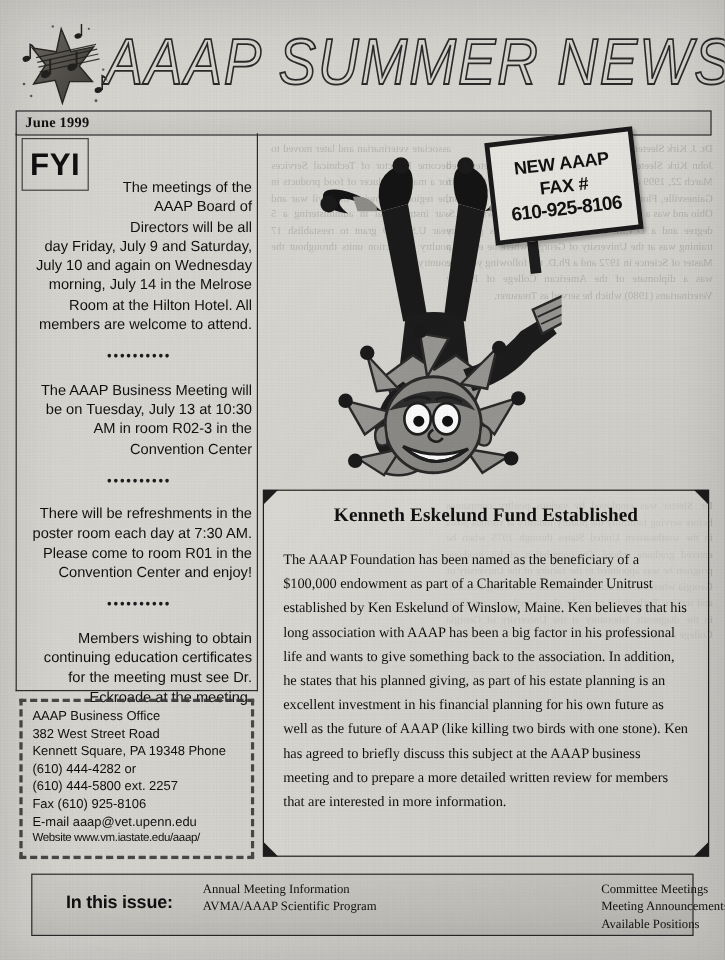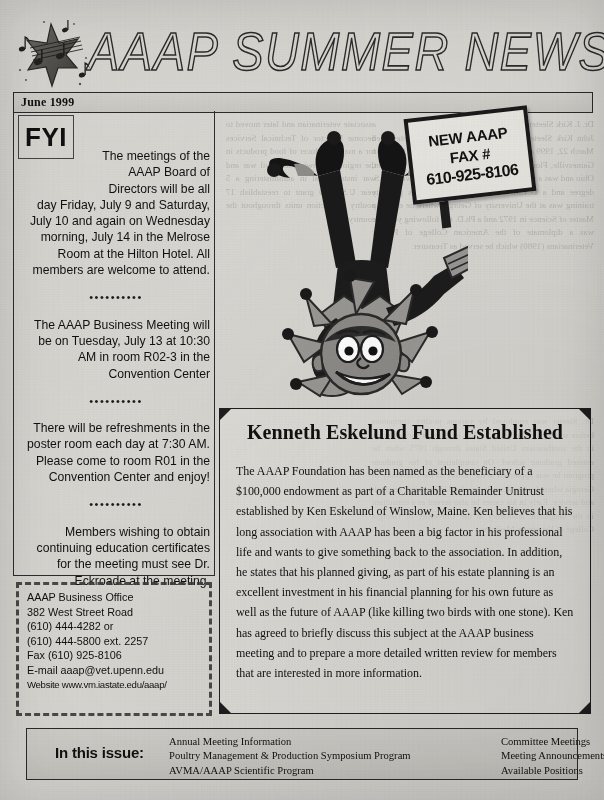--- a/index.html
+++ b/index.html
@@ -254,21 +254,21 @@
     position: absolute;
     width: 13px; height: 13px;
     background: #1e1e1e;
   }
   .article-corner-tr { right: -1px; top: -1px; clip-path: polygon(100% 0, 100% 100%, 0 0); }
   .article-corner-bl { left: -1px; bottom: -1px; clip-path: polygon(0 100%, 0 0, 100% 100%); }
   .article h2 {
     margin: 2px 0 17px 0;
     text-align: center;
     font-family: "Liberation Serif", serif;
-    font-size: 20px;
+    font-size: 16px;
     font-weight: bold;
     letter-spacing: .1px;
   }
   .article p {
     margin: 0;
     font-family: "Liberation Serif", serif;
     font-size: 12px;
     line-height: 20.2px;
     text-align: left;
     letter-spacing: -0.05px;
@@ -381,20 +381,21 @@
       <div class="sep">••••••••••</div>
       <p class="fyi-para">There will be refreshments in the poster room each day at 7:30 AM. Please come to room R01 in the Convention Center and enjoy!</p>
       <div class="sep">••••••••••</div>
       <p class="fyi-para">Members wishing to obtain continuing education certificates for the meeting must see Dr. Eckroade at the meeting.</p>
     </div>
   </div>
 
   <div class="office-box">
     <p>AAAP Business Office</p>
     <p>382 West Street Road</p>
+    <p>Kennett Square, PA 19348  Phone</p>
     <p>(610) 444-4282 or</p>
     <p>(610) 444-5800 ext. 2257</p>
     <p>Fax (610) 925-8106</p>
     <p>E-mail aaap@vet.upenn.edu</p>
     <p class="small">Website www.vm.iastate.edu/aaap/</p>
   </div>
 
   <div class="sign-post"></div>
 
   <svg class="jester" viewBox="0 0 210 296">
@@ -488,21 +489,20 @@
     <span class="article-corner-tr"></span>
     <span class="article-corner-bl"></span>
     <h2>Kenneth Eskelund Fund Established</h2>
     <p>The AAAP Foundation has been named as the beneficiary of a $100,000 endowment as part of a Charitable Remainder Unitrust established by Ken Eskelund of Winslow, Maine.  Ken believes that his long association with AAAP has been a big factor in his professional life and wants to give something back to the association.  In addition, he states that his planned giving, as part of his estate planning is an excellent investment in his financial planning for his own future as well as the future of AAAP (like killing two birds with one stone). Ken has agreed to briefly discuss this subject at the AAAP business meeting and to prepare a more detailed written review for members that are interested in more information.</p>
   </div>
 
   <div class="issue-bar">
     <div class="issue-label">In this issue:</div>
     <div class="issue-colA">
       <div>Annual Meeting Information</div>
-      <div>Poultry Management &amp; Production Symposium Program</div>
       <div>AVMA/AAAP Scientific Program</div>
     </div>
     <div class="issue-colB">
       <div>Committee Meetings</div>
       <div>Meeting Announcements</div>
       <div>Available Positions</div>
     </div>
   </div>
 
   <div class="vignette"></div>

